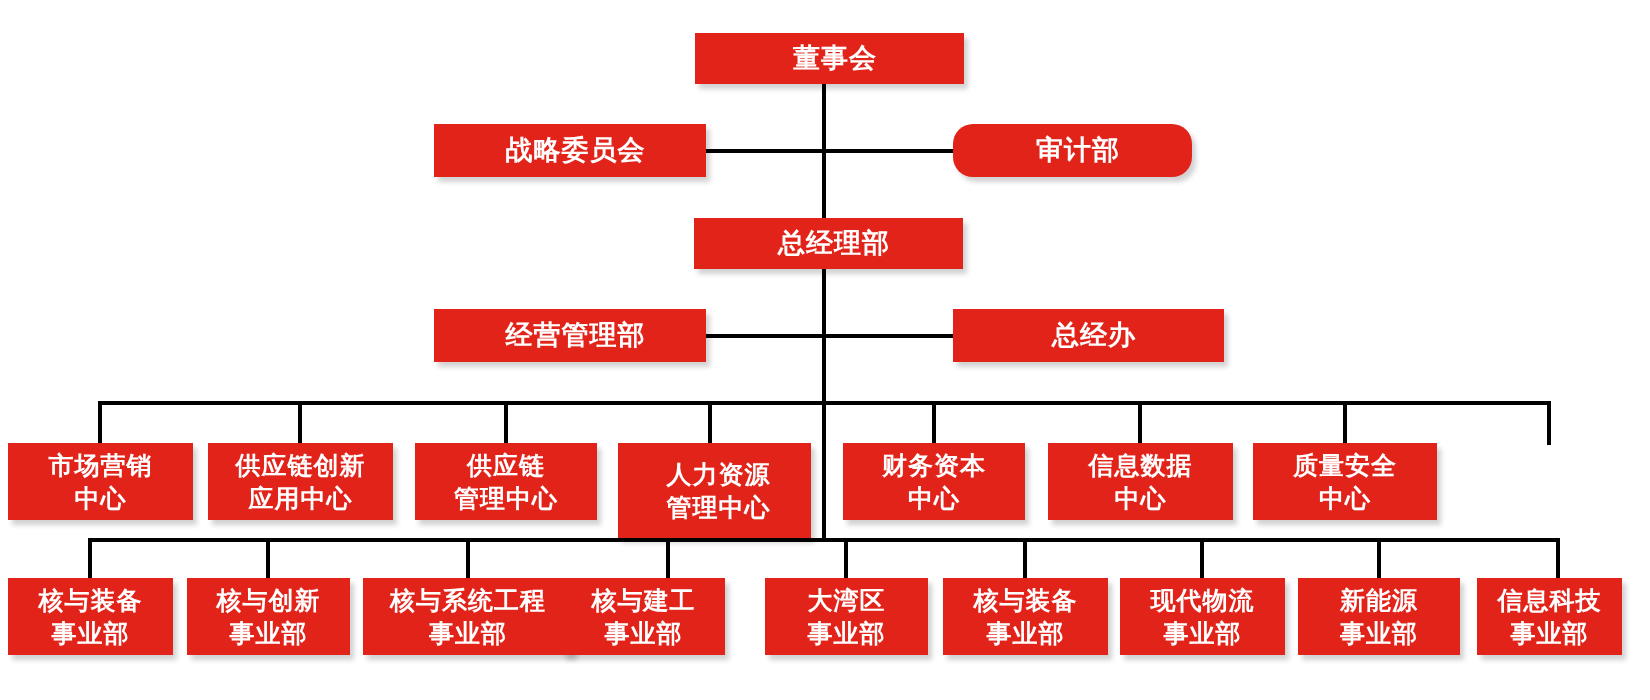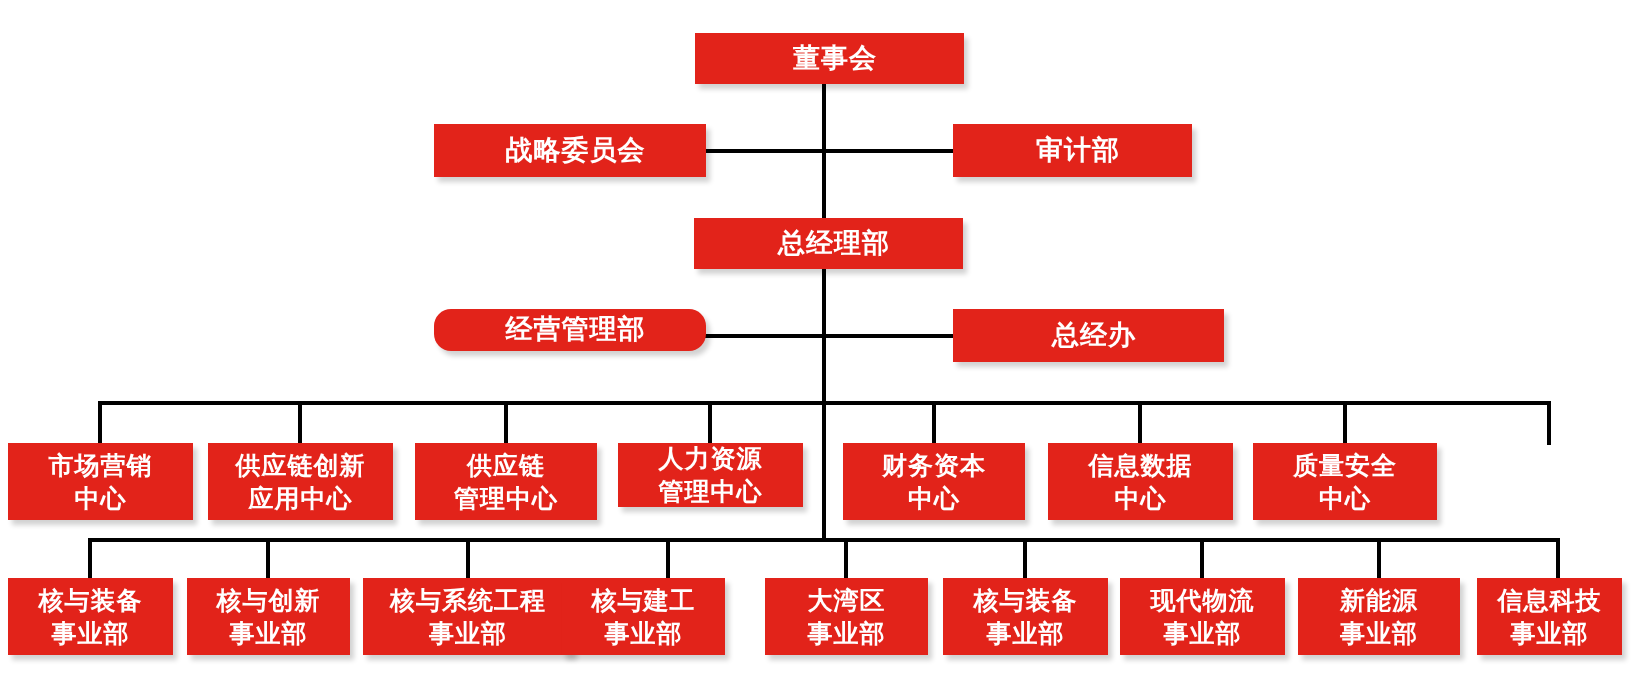--- a/index.html
+++ b/index.html
@@ -58,34 +58,34 @@
   <div class="line" style="left:666px;  top:538px; width:4px; height:42px;"></div>
   <div class="line" style="left:844px;  top:538px; width:4px; height:42px;"></div>
   <div class="line" style="left:1023px; top:538px; width:4px; height:42px;"></div>
   <div class="line" style="left:1200px; top:538px; width:4px; height:42px;"></div>
   <div class="line" style="left:1377px; top:538px; width:4px; height:42px;"></div>
   <div class="line" style="left:1556px; top:538px; width:4px; height:42px;"></div>
 
   <div class="node lvl-big" style="left:695px; top:33px; width:258px; height:51px;">董事会</div>
 
   <div class="node lvl-big" style="left:434px; top:124px; width:261px; height:53px;">战略委员会</div>
-  <div class="node lvl-big" style="left:953px; top:124px; width:228px; height:53px;">审计部</div>
+  <div class="node lvl-big" style="left:953px; top:124px; width:228px; height:53px;border-radius:20px;">审计部</div>
 
   <div class="node lvl-big" style="left:694px; top:218px; width:258px; height:51px;">总经理部</div>
 
-  <div class="node lvl-big" style="left:434px; top:309px; width:261px; height:42px;border-radius:17px;">经营管理部</div>
+  <div class="node lvl-big" style="left:434px; top:309px; width:261px; height:53px;">经营管理部</div>
   <div class="node lvl-big" style="left:953px; top:309px; width:260px; height:53px;">总经办</div>
 
   <div class="node lvl-sm" style="left:8px; top:443px; width:185px; height:77px;">市场营销
 中心</div>
   <div class="node lvl-sm" style="left:208px; top:443px; width:185px; height:77px;">供应链创新
 应用中心</div>
   <div class="node lvl-sm" style="left:415px; top:443px; width:182px; height:77px;">供应链
 管理中心</div>
-  <div class="node lvl-sm" style="left:618px; top:443px; width:185px; height:64px;">人力资源
+  <div class="node lvl-sm" style="left:618px; top:443px; width:185px; height:95px;padding-left:8px;">人力资源
 管理中心</div>
   <div class="node lvl-sm" style="left:843px; top:443px; width:182px; height:77px;">财务资本
 中心</div>
   <div class="node lvl-sm" style="left:1048px; top:443px; width:185px; height:77px;">信息数据
 中心</div>
   <div class="node lvl-sm" style="left:1253px; top:443px; width:184px; height:77px;">质量安全
 中心</div>
 
   <div class="node lvl-sm" style="left:8px; top:578px; width:165px; height:77px;">核与装备
 事业部</div>

